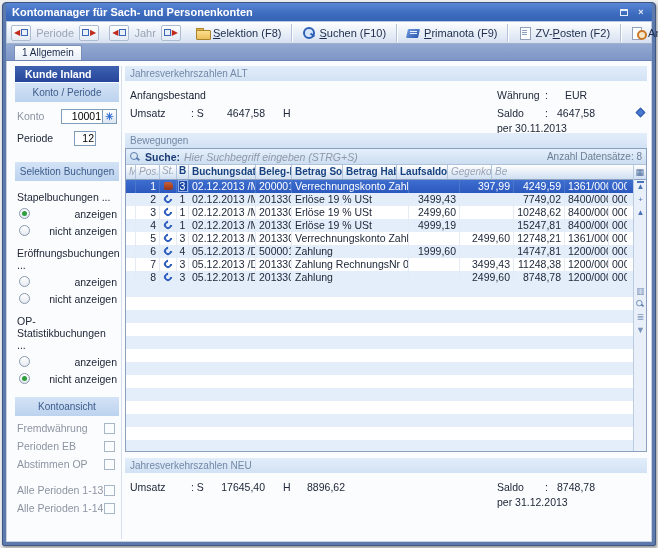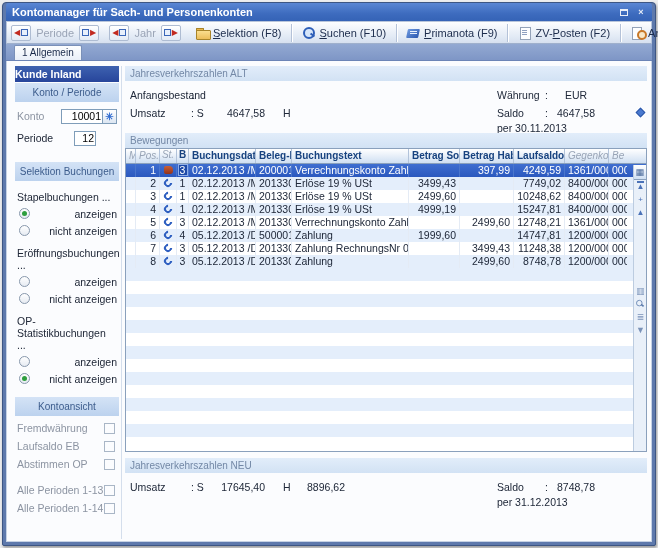--- a/index.html
+++ b/index.html
@@ -42,21 +42,21 @@
   .ico-preview-icon::before{ content:""; position:absolute; left:1px; top:0; width:8px; height:11px; background:#FDFEFF; border:1px solid #93A2B8;}
   .ico-preview-icon::after{ content:""; position:absolute; left:6px; top:3px; width:6px; height:6px; border:2px solid #C87828; border-radius:50%; background:#F8E8C8;}
   
   .tabstrip{ height:17px; background:linear-gradient(#93A9D2,#7E96C6); display:flex; align-items:flex-end; padding-left:8px; border-bottom:1px solid #6C84B6;}
   .tab{ height:15px; background:linear-gradient(#FDFEFF,#E9EFF8); border:1px solid #7A90B8; border-bottom:none;
     border-radius:2px 2px 0 0; padding:1px 7px; font-size:10px; color:#1A2A4A; cursor:pointer;}
   
   .content{ background:#FBFCFE; height:calc(100% - 58px); display:flex; padding:5px 2px 2px 8px; gap:3px; border:1px solid #C6D2E4; border-top:none;}
   
   .sidebar{ width:107px; flex:none; font-size:10.5px; color:#202838; border-right:1px solid #D4DEEC; padding-right:2px;}
-  .sb-header{ background:linear-gradient(#3E62B0,#27459B); color:#fff; font-weight:bold; padding:2px 0; font-size:10.5px;}
+  .sb-header{ background:linear-gradient(#3E62B0,#27459B); color:#fff; font-weight:bold; padding:2px 10px; font-size:10.5px;}
   .sec-title{ background:linear-gradient(#D4E3F6,#BCD2EE); color:#3C5C8C; text-align:center; padding:4px 2px; font-size:10px; margin-top:1px;}
   .fld-row{ display:flex; align-items:center; margin:6px 2px 0 2px; height:16px;}
   .fld-row label{ flex:1;}
   .lbl-dim{ color:#8C94A2;}
   .inp{ border:1px solid #7F9DB9; background:#fff; font-size:10.5px; text-align:right; padding:1px 1px; height:15px; font-family:"Liberation Sans",sans-serif;}
   .inp-konto{ width:42px;}
   .inp-periode{ width:22px; margin-right:21px;}
   .lookup-btn{ width:14px; height:15px; border:1px solid #7F9DB9; border-left:none; background:linear-gradient(#FFF,#DCE6F2);
     color:#2F6BD0; font-weight:bold; font-size:10px; line-height:13px; text-align:center; cursor:pointer;}
   .grp-label{ margin:10px 2px 2px 2px; }
@@ -227,21 +227,21 @@
             <span>nicht anzeigen</span>
           </div>
         </div>
       <div class="sec-title" style="margin-top:12px;">Kontoansicht</div>
       <div id="checkbox-list">
           <div class="chk-row">
             <label>Fremdwährung</label>
             <span class="checkbox"></span>
           </div>
           <div class="chk-row">
-            <label>Laufsaldo EB</label>
+            <label>Perioden EB</label>
             <span class="checkbox"></span>
           </div>
           <div class="chk-row">
             <label>Abstimmen OP</label>
             <span class="checkbox"></span>
           </div>
           <div class="chk-row chk-gap">
             <label>Alle Perioden 1-13</label>
             <span class="checkbox"></span>
           </div>
@@ -267,28 +267,33 @@
         <span class="pos" style="left:440px;top:8px;">EUR</span>
         <span class="pos" style="left:372px;top:26px;">Saldo</span>
         <span class="pos" style="left:420px;top:26px;">:</span>
         <span class="pos num" style="left:415px;top:26px;width:55px;">4647,58</span>
         <span class="pos" style="left:372px;top:41px;">per 30.11.2013</span>
         <span class="panel-grip"></span>
       </div>
 
       <div class="main-sec-header">Bewegungen</div>
       <div class="grid">
+        <div class="search-row">
+          <span class="mini-mag"></span>
+          <span class="search-label">Suche:</span>
+          <span class="search-ph">Hier Suchbegriff eingeben (STRG+S)</span>
+          <span class="search-count">Anzahl Datensätze: 8</span>
+        </div>
         <div class="hdr-row" id="grid-header">
             <span class="hdr-cell c0 dim">M</span>
             <span class="hdr-cell c1 dim">Pos.</span>
             <span class="hdr-cell c2 dim">St.</span>
             <span class="hdr-cell c3">B</span>
             <span class="hdr-cell c4">Buchungsdatum</span>
             <span class="hdr-cell c5">Beleg-Nr.</span>
-            <span class="hdr-cell c6">Buchungstext</span>
             <span class="hdr-cell c7">Betrag Soll</span>
             <span class="hdr-cell c8">Betrag Haben</span>
             <span class="hdr-cell c9">Laufsaldo</span>
             <span class="hdr-cell c10 dim">Gegenkonto</span>
             <span class="hdr-cell c11 dim">Be</span>
           </div>
         <div id="grid-body">
             <div class="row selected">
               <span class="cell c0"></span>
               <span class="cell c1">1</span>

